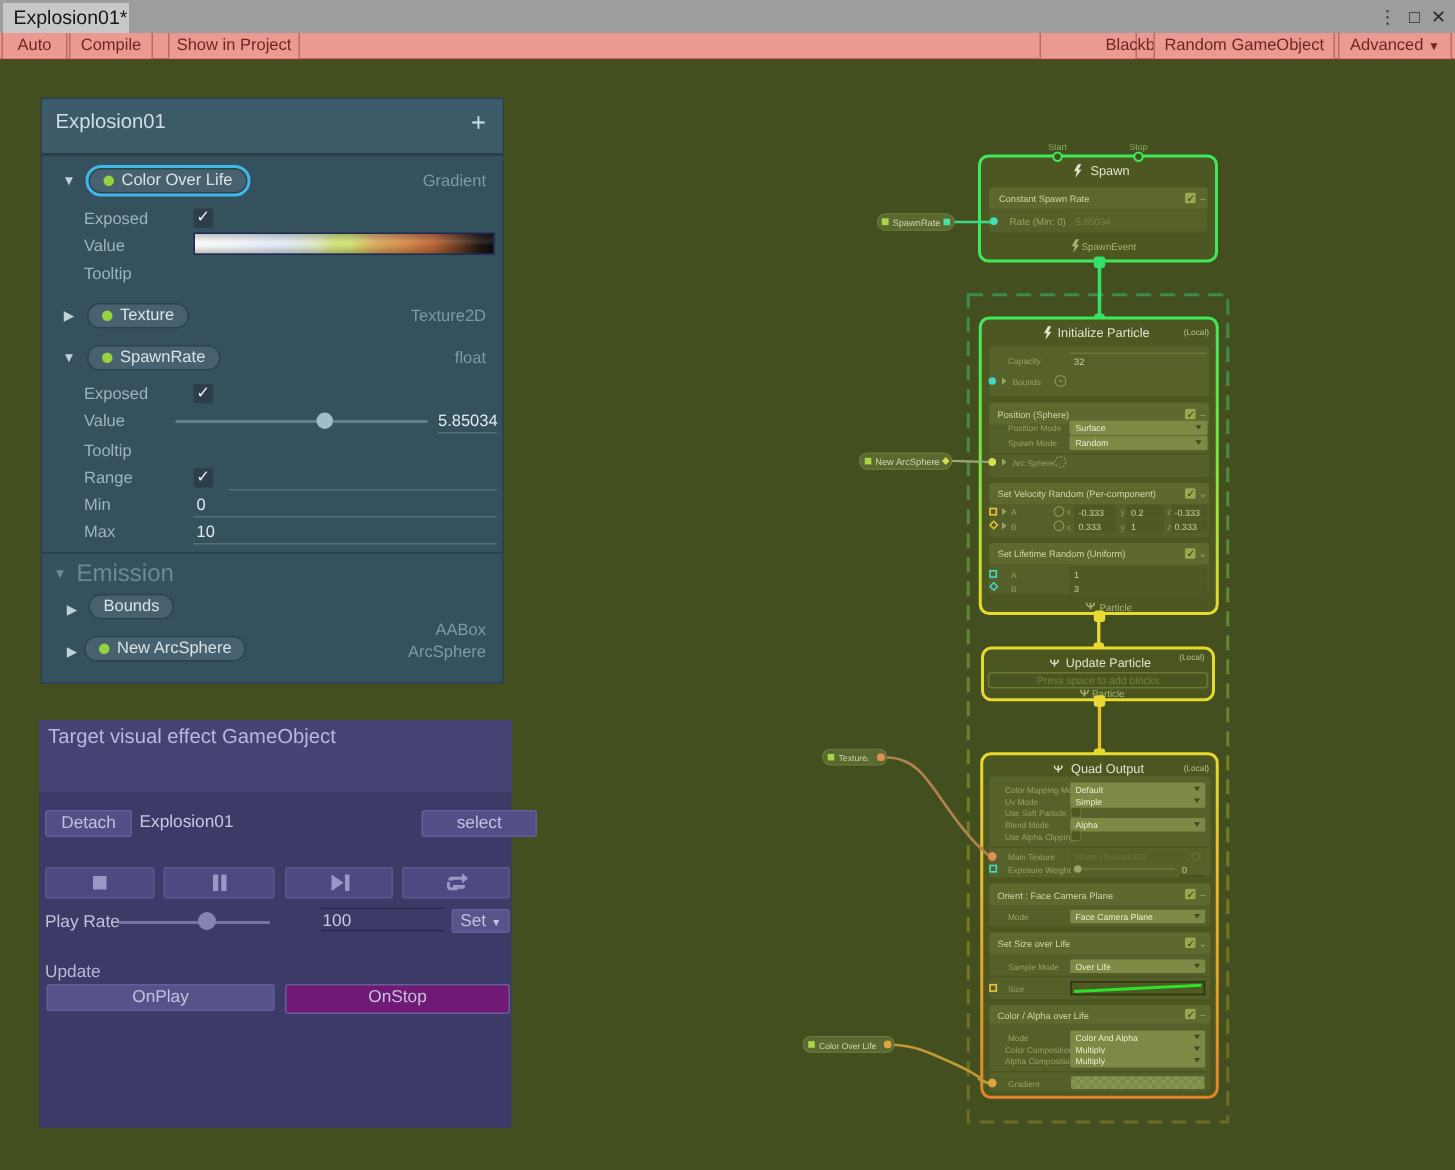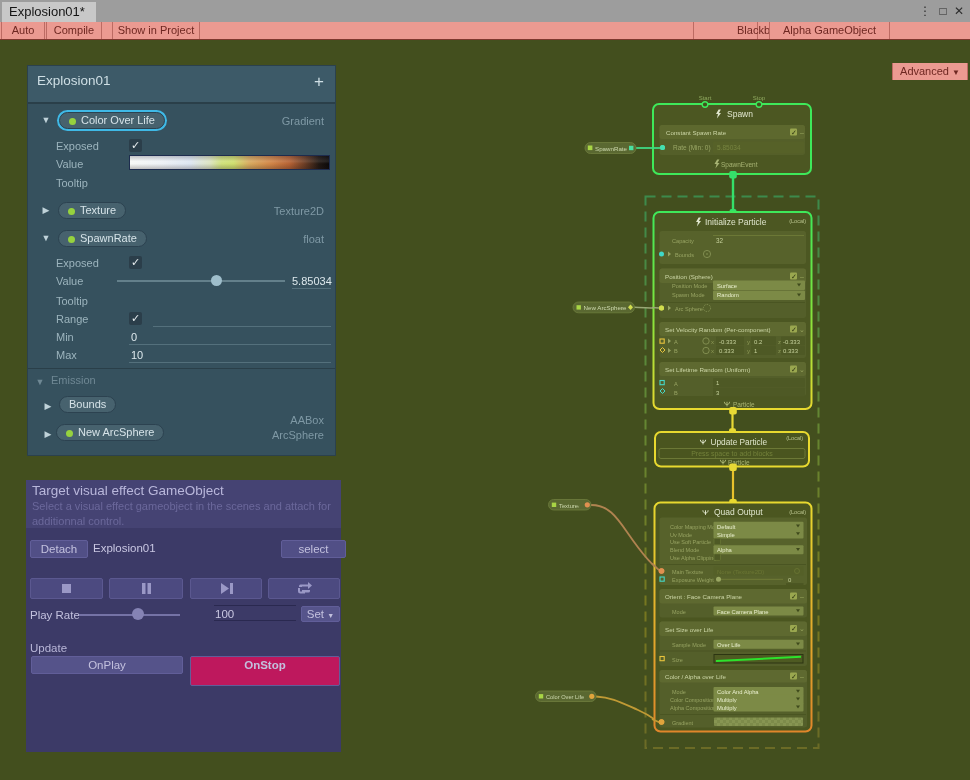--- a/index.html
+++ b/index.html
@@ -1,20 +1,20 @@
 <!DOCTYPE html>
 <html><head>
 <meta charset="utf-8">
 <style>
   html,body{margin:0;padding:0;}
   body{width:970px;height:780px;overflow:hidden;font-family:"Liberation Sans",sans-serif;position:relative;background:#434f1e;}
   .abs{position:absolute;}
   
   #titlebar{left:0;top:0;width:970px;height:22px;background:#9d9d9d;}
-  #tab{left:2px;top:2px;width:94px;height:20px;background:#c8c8c8;color:#141414;font-size:13px;line-height:20px;padding-left:7px;box-sizing:border-box;}
+  #tab{left:2px;top:2px;width:84px;height:20px;background:#c8c8c8;color:#141414;font-size:13px;line-height:20px;padding-left:7px;box-sizing:border-box;}
   .winico{top:0;height:22px;line-height:22px;color:#2d2d2d;text-align:center;}
   #toolbar{left:0;top:22px;width:970px;height:18px;background:#eb9a91;border-bottom:1px solid #7e382e;box-sizing:border-box;}
   .tbtn{position:absolute;top:22px;height:17px;line-height:17px;font-size:11px;color:#6e2721;text-align:center;border-left:1px solid #bc6b63;border-right:1px solid #bc6b63;box-sizing:border-box;background:#eb9a91;}
   
   #bb{left:28px;top:66px;width:307px;height:389px;background:#36515e;box-shadow:0 0 0 1px #2b414d;}
   #bbhead{left:0;top:0;width:307px;height:38px;background:#3d5a68;border-bottom:2px solid #2a3f49;box-sizing:border-box;}
   #bbhead .t{position:absolute;left:9px;top:7px;font-size:13.5px;color:#cfdfe5;}
   #bbhead .plus{position:absolute;right:11px;top:6px;font-size:17px;color:#cfdfe5;font-weight:400;}
   .chev{position:absolute;color:#bfd2d9;font-size:9px;width:14px;text-align:center;}
   .pill{position:absolute;height:17px;border-radius:9px;background:#47626e;border:1px solid #2c4250;box-sizing:border-box;color:#d6e3e8;font-size:11px;line-height:15px;padding:0 9px;white-space:nowrap;}
@@ -41,22 +41,22 @@
 <div class="abs" id="tab">Explosion01*</div>
 <div class="abs winico" style="left:919px;width:12px;font-size:12px;letter-spacing:0;">⋮</div>
 <div class="abs winico" style="left:936px;width:14px;font-size:12px;">□</div>
 <div class="abs winico" style="left:952px;width:14px;font-size:12px;">✕</div>
 
 <div class="abs" id="toolbar"></div>
 <div class="tbtn" style="left:1px;width:44px;">Auto</div>
 <div class="tbtn" style="left:46px;width:56px;">Compile</div>
 <div class="tbtn" style="left:112px;width:88px;">Show in Project</div>
 <div class="tbtn" style="left:693px;width:65px;padding-left:43px;">Blackboard</div>
-<div class="tbtn" style="left:769px;width:121px;">Alpha GameObject</div>
-<div class="tbtn" style="left:892px;width:76px;margin-top:41px;">Advanced <span style="font-size:8px;">▼</span></div>
+<div class="tbtn" style="left:769px;width:121px;">Random GameObject</div>
+<div class="tbtn" style="left:892px;width:76px;">Advanced <span style="font-size:8px;">▼</span></div>
 
 <div class="abs" id="bb">
   <div class="abs" id="bbhead">
       <span class="t">Explosion01</span>
       <span class="plus">+</span>
     </div>
 
   <div class="chev" style="left:11px;top:49px;">▼</div>
   <div class="pill sel" style="left:31px;top:46px;"><span class="dot"></span>Color Over Life</div>
   <div class="typ" style="top:49px;">Gradient</div>
@@ -86,37 +86,36 @@
   <div class="uline" style="left:125px;top:260px;width:178px;"></div>
   <div class="lbl" style="top:265px;">Min</div>
     <div class="fval" style="left:103px;top:265px;">0</div>
   <div class="uline" style="left:101px;top:278px;width:202px;"></div>
   <div class="lbl" style="top:283px;">Max</div>
     <div class="fval" style="left:103px;top:283px;">10</div>
   <div class="uline" style="left:101px;top:296px;width:202px;"></div>
   <div class="abs" style="left:0px;top:302px;width:307px;height:1px;background:#2a3f49;"></div>
 
   <div class="chev" style="left:5px;top:311px;color:#6f8894;">▼</div>
-  <div class="abs" style="left:23px;top:308px;font-size:11px;color:#6f8894;">Emission</div>
+  <div class="abs" style="left:23px;top:308px;font-size:16px;color:#6f8894;">Emission</div>
   <div class="chev" style="left:13px;top:335px;">▶</div>
   <div class="pill" style="left:31px;top:330px;">Bounds</div>
   <div class="typ" style="top:348px;">AABox</div>
   <div class="chev" style="left:13px;top:363px;">▶</div>
   <div class="pill" style="left:28px;top:358px;"><span class="dot"></span>New ArcSphere</div>
   <div class="typ" style="top:363px;">ArcSphere</div>
 </div>
 
 <div class="abs" id="tp">
   <div class="abs" id="tphead">
     <span class="t">Target visual effect GameObject</span>
-    <span class="s">Select a visual effect gameobject in the scenes and attach for<br>additionnal control.</span>
   </div>
   <div class="pbtn" style="left:4px;top:60px;width:58px;height:18px;line-height:17px;">Detach</div>
   <div class="tptxt" style="left:67px;top:62px;">Explosion01</div>
-  <div class="pbtn" style="left:255px;top:60px;width:65px;height:18px;line-height:17px;">select</div>
+  <div class="pbtn" style="left:255px;top:60px;width:77px;height:18px;line-height:17px;">select</div>
   <div class="play" style="left:4px;top:98px;width:73px;height:21px;"><svg width="71" height="19">
         <rect x="31" y="5" width="9" height="9" fill="#9a98c6"></rect>
       </svg></div>
   <div class="play" style="left:83px;top:98px;width:74px;height:21px;"><svg width="72" height="19">
         <rect x="32" y="4" width="3.5" height="11" fill="#9a98c6"></rect>
         <rect x="37.5" y="4" width="3.5" height="11" fill="#9a98c6"></rect>
       </svg></div>
   <div class="play" style="left:164px;top:98px;width:72px;height:21px;"><svg width="70" height="19">
         <path d="M30 4 L38 9.5 L30 15 Z" fill="#9a98c6"></path>
         <rect x="39" y="4" width="3" height="11" fill="#9a98c6"></rect>
@@ -126,21 +125,21 @@
         <path d="M30 9 L30 12 Q30 13.5 31.5 13.5 L36 13.5" stroke="#9a98c6" stroke-width="2" fill="none"></path>
       </svg></div>
   <div class="tptxt" style="left:4px;top:129px;color:#c3c1de;">Play Rate</div>
   <div class="abs" style="left:53px;top:134px;width:101px;height:2px;background:#7573a6;"></div>
   <div class="abs" style="left:106px;top:128px;width:12px;height:12px;border-radius:50%;background:#8583b4;"></div>
   <div class="abs" style="left:188px;top:125px;width:82px;height:16px;border-top:1px solid #2a2950;border-bottom:1px solid #2a2950;box-sizing:border-box;"></div>
   <div class="tptxt" style="left:189px;top:128px;">100</div>
   <div class="pbtn" style="left:275px;top:126px;width:39px;height:16px;line-height:15px;background:#56548b;">Set <span style="font-size:7px;">▼</span></div>
   <div class="tptxt" style="left:4px;top:162px;color:#b9b7d8;">Update</div>
   <div class="pbtn" style="left:5px;top:176px;width:152px;height:18px;line-height:17px;background:#55538a;">OnPlay</div>
-  <div class="pbtn" style="left:164px;top:176px;width:150px;height:30px;line-height:17px;background:#be185d;font-weight:bold;">OnStop</div>
+  <div class="pbtn" style="left:164px;top:176px;width:150px;height:20px;line-height:17px;background:#701a75;">OnStop</div>
 </div>
 
 <svg class="abs" style="left:0;top:0;" width="970" height="780" font-family="Liberation Sans, sans-serif">
 <defs>
   <linearGradient id="gDash" x1="0" y1="196" x2="0" y2="748" gradientUnits="userSpaceOnUse">
     <stop offset="0" stop-color="#3c8a4c"></stop>
         <stop offset="0.4" stop-color="#648733"></stop>
         <stop offset="0.75" stop-color="#77771f"></stop>
         <stop offset="1" stop-color="#6b6b26"></stop>
   </linearGradient>

